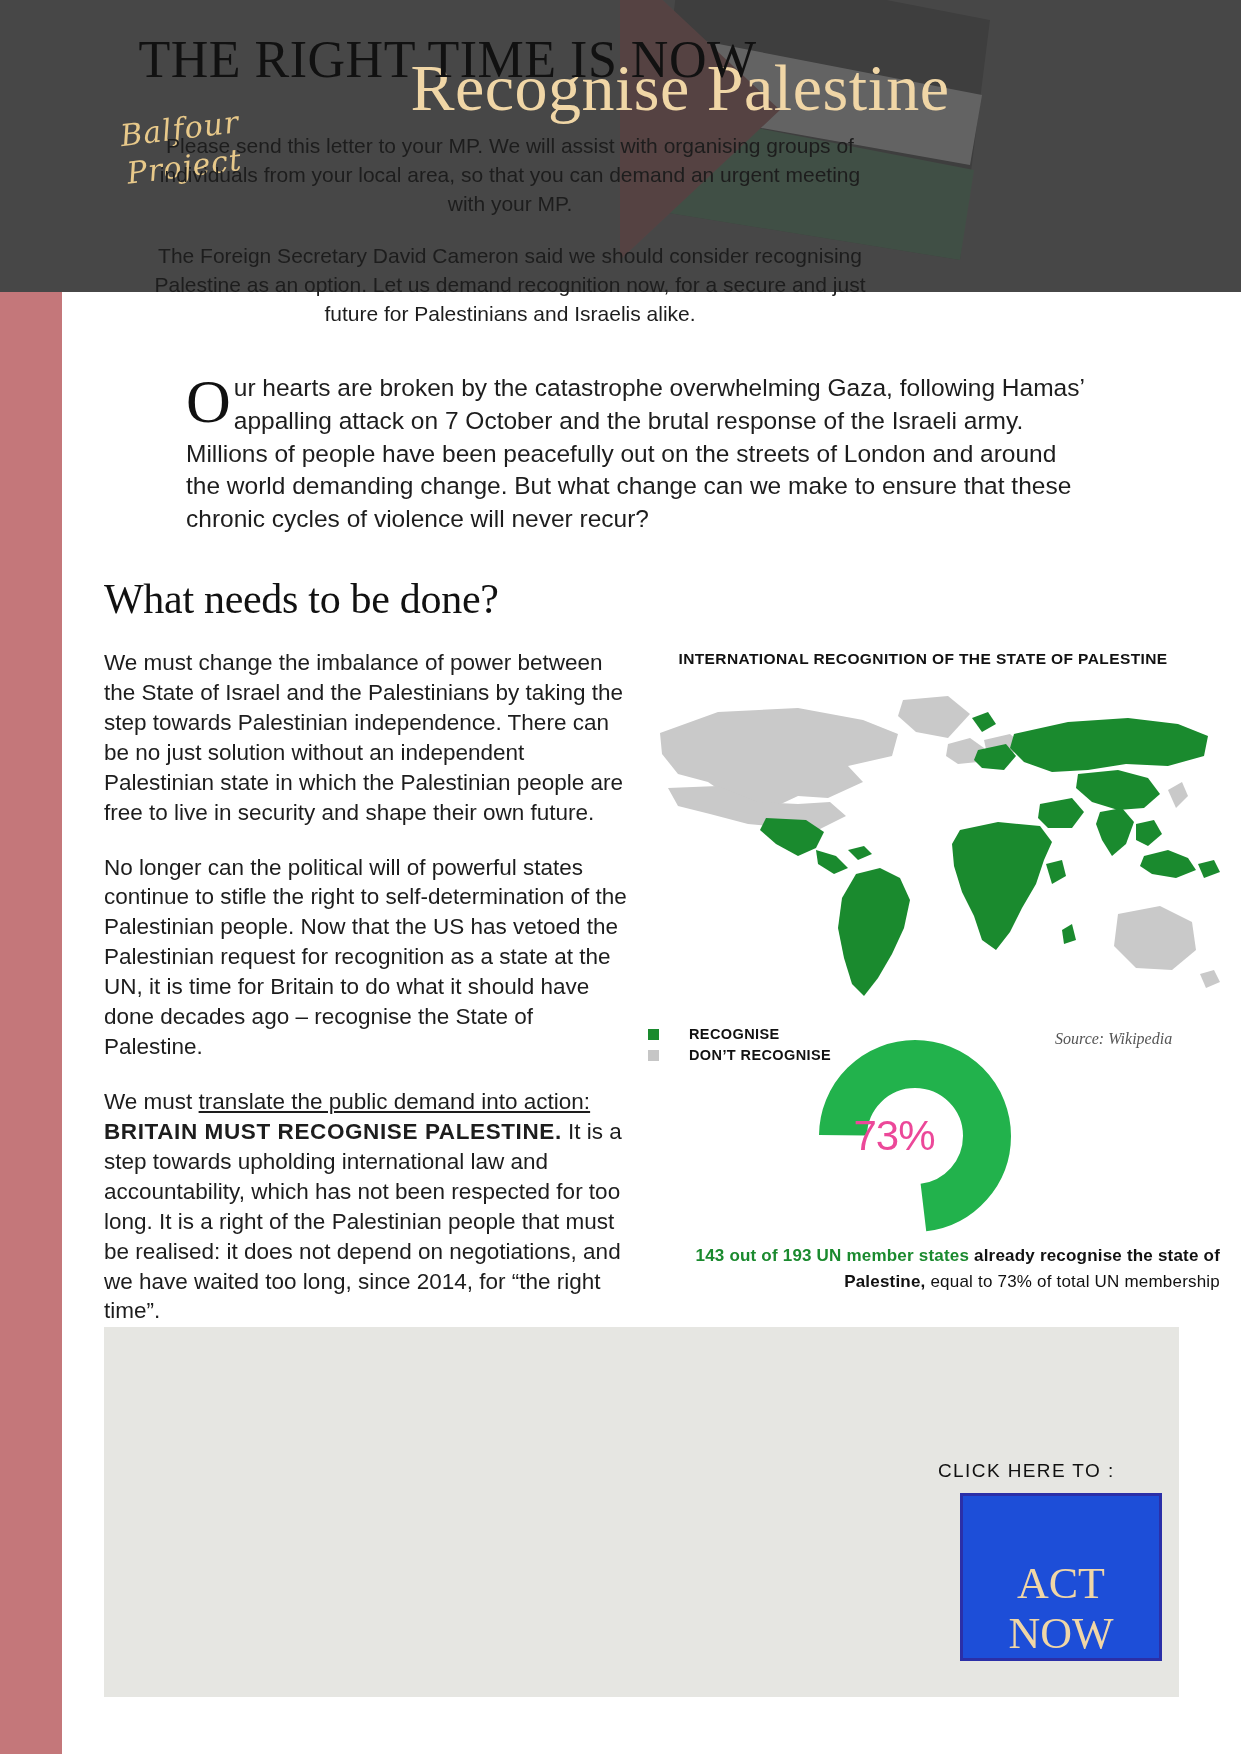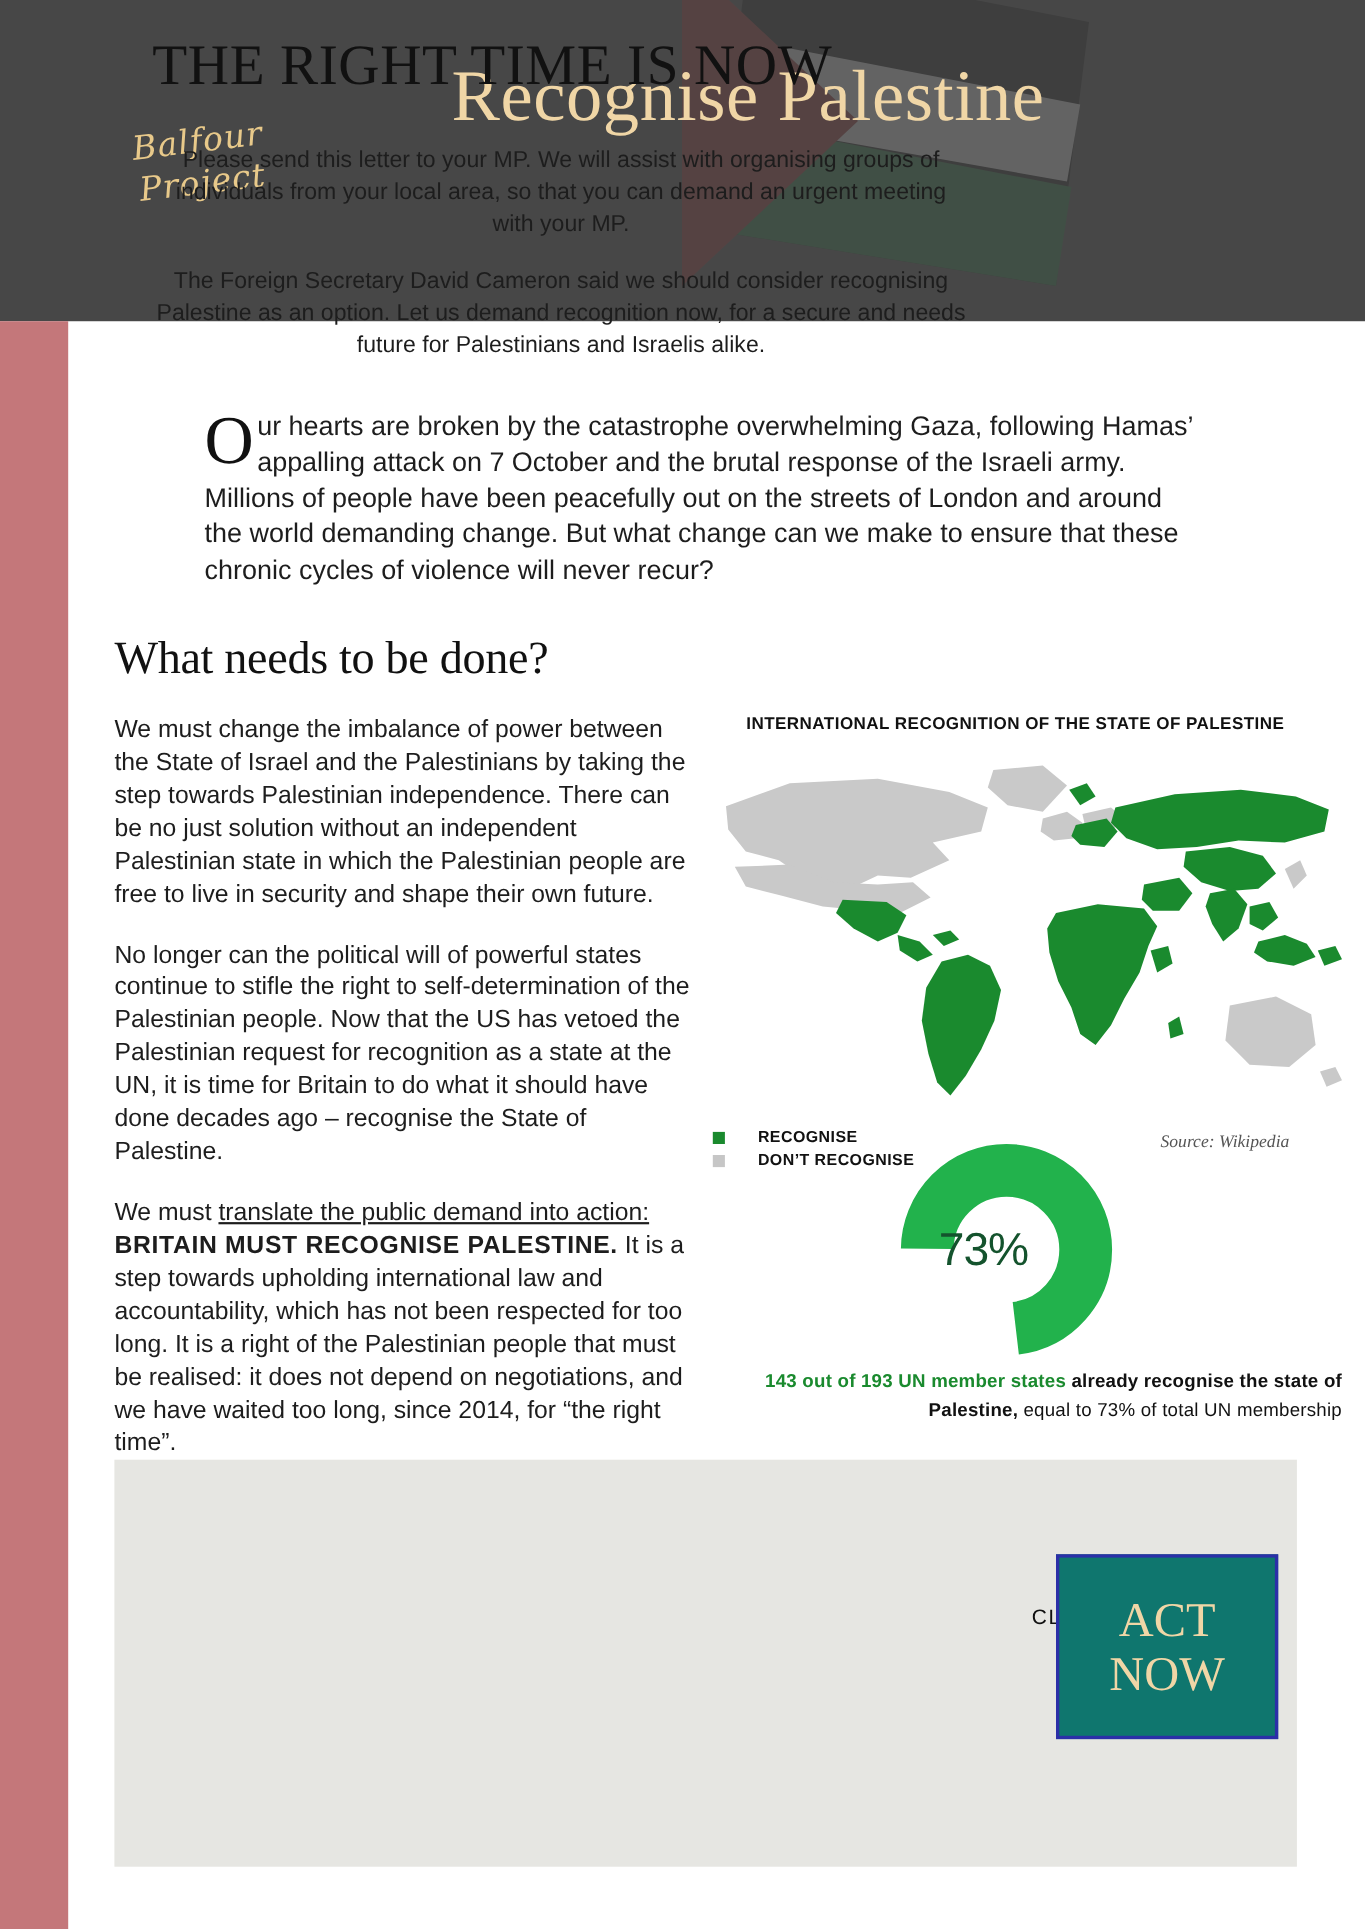--- a/index.html
+++ b/index.html
@@ -159,21 +159,21 @@
     left: 815px; top: 1036px;
     width: 200px; height: 200px;
   }
   .donut svg { display: block; }
   .donut-label {
     position: absolute;
     left: 0; top: 0;
     width: 200px; height: 200px;
     display: flex; align-items: center; justify-content: center;
     font-size: 42px;
-    color: #14532d;
+    color: #ec4899;
     letter-spacing: -1px;
     padding-right: 42px;
     box-sizing: border-box;
   }
   .donut-caption {
     position: absolute;
     left: 660px; top: 1243px;
     width: 560px;
     text-align: right;
     font-size: 17px;
@@ -217,25 +217,25 @@
 
   .cta-label {
     position: absolute;
     left: 938px; top: 1460px;
     font-size: 19px;
     letter-spacing: 1.4px;
     color: #111;
   }
   .cta-btn {
     position: absolute;
-    left: 960px; top: 1413px;
+    left: 960px; top: 1493px;
     width: 196px; height: 162px;
-    background: #0f766e;
+    background: #1d4ed8;
     border: 3px solid #2b2fa8;
-    display: flex; align-items: center; justify-content: center;
+    display: flex; align-items: flex-end; justify-content: center;
     text-align: center;
     color: #f0d6a6;
     font-family: "Liberation Serif", serif;
     font-size: 44px;
     line-height: 1.12;
     cursor: pointer;
   }
 </style>
 </head>
 <body>
@@ -355,21 +355,21 @@
 <div class="donut-caption">
   <span class="green">143 out of 193 UN member states</span><span> already recognise the state of Palestine,</span><span class="light"> equal to 73% of total UN membership</span>
 </div>
 
 <div class="panel"></div>
 
 <div class="panel-title">THE RIGHT TIME IS NOW</div>
 
 <div class="panel-body">
   <p>Please send this letter to your MP. We will assist with organising groups of individuals from your local area, so that you can demand an urgent meeting with your MP.</p>
-  <p>The Foreign Secretary David Cameron said we should consider recognising Palestine as an option. Let us demand recognition now, for a secure and needs future for Palestinians and Israelis alike.</p>
+  <p>The Foreign Secretary David Cameron said we should consider recognising Palestine as an option. Let us demand recognition now, for a secure and just future for Palestinians and Israelis alike.</p>
 </div>
 
 <div class="cta-label">CLICK HERE TO :</div>
 
 <div class="cta-btn">
   <div>
     <div>ACT</div>
     <div>NOW</div>
   </div>
 </div>

